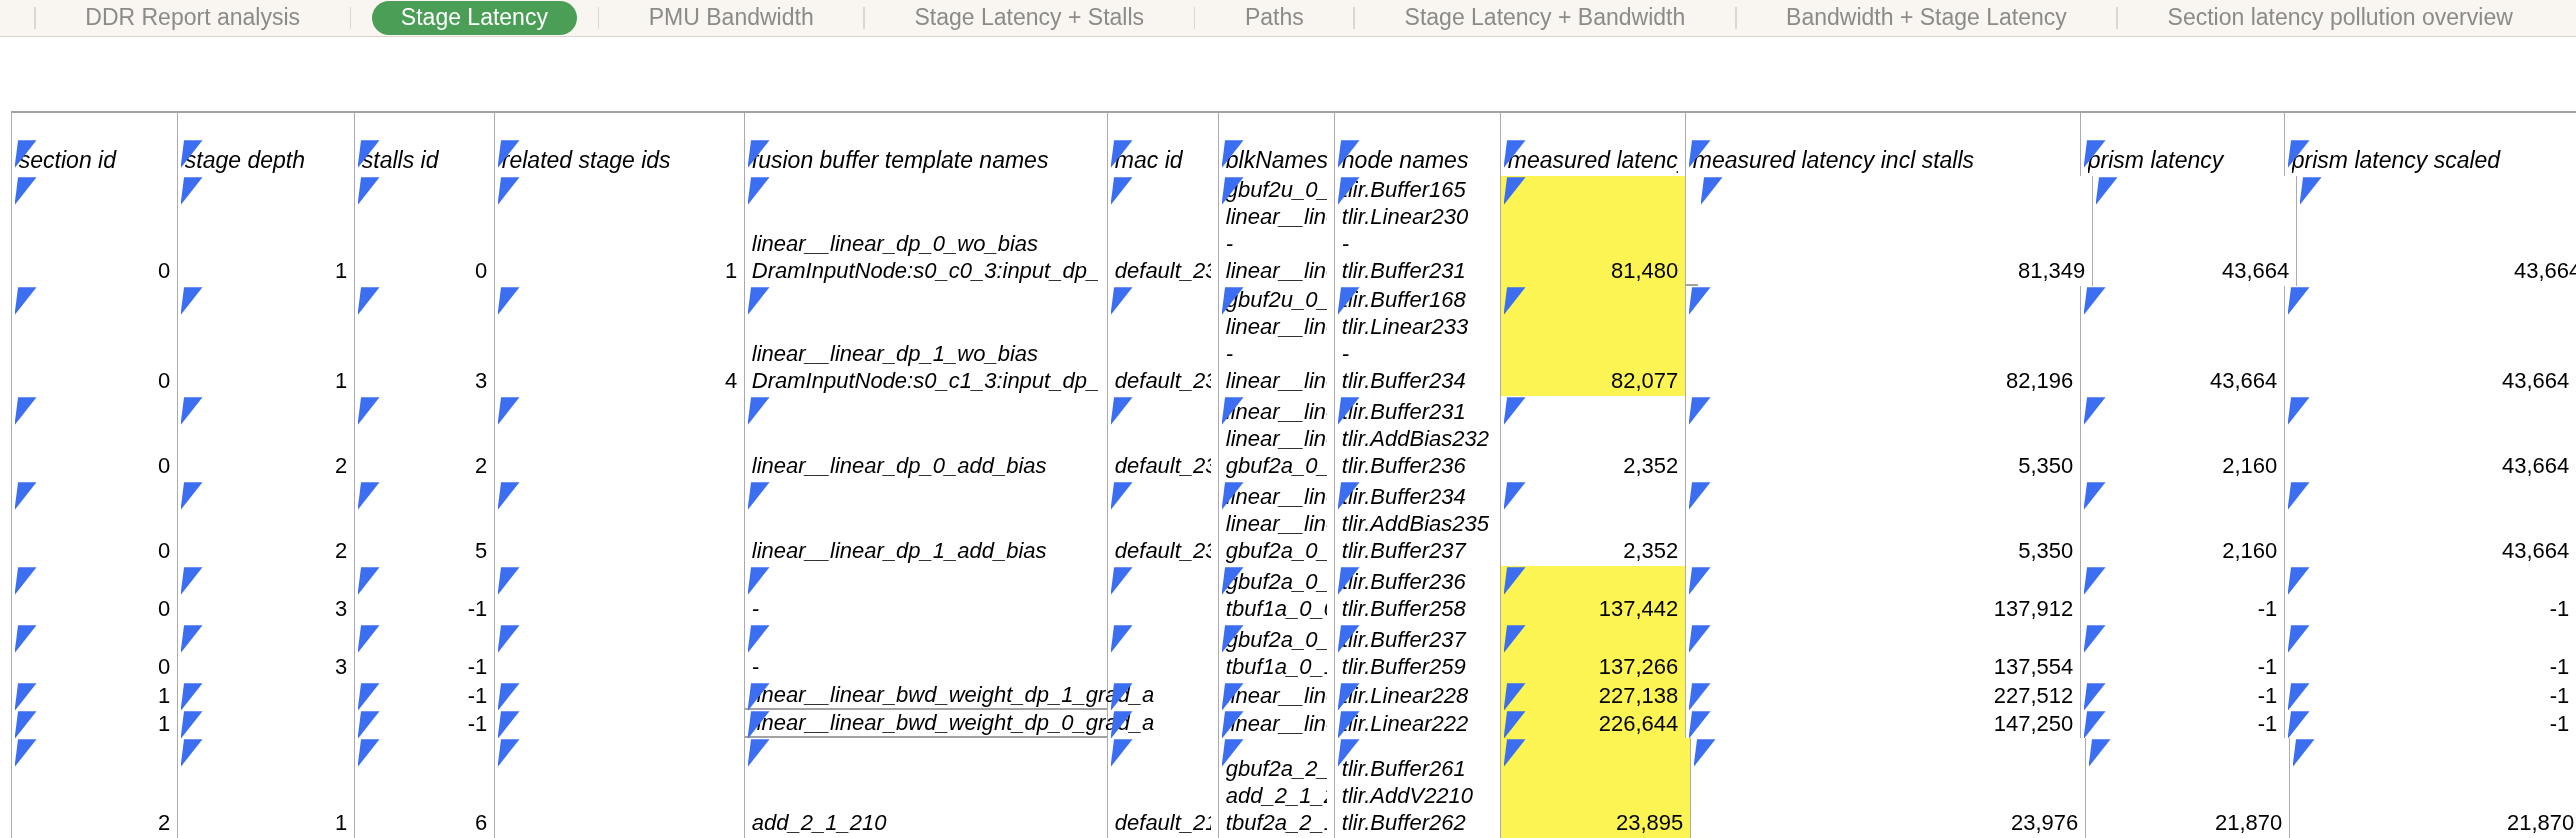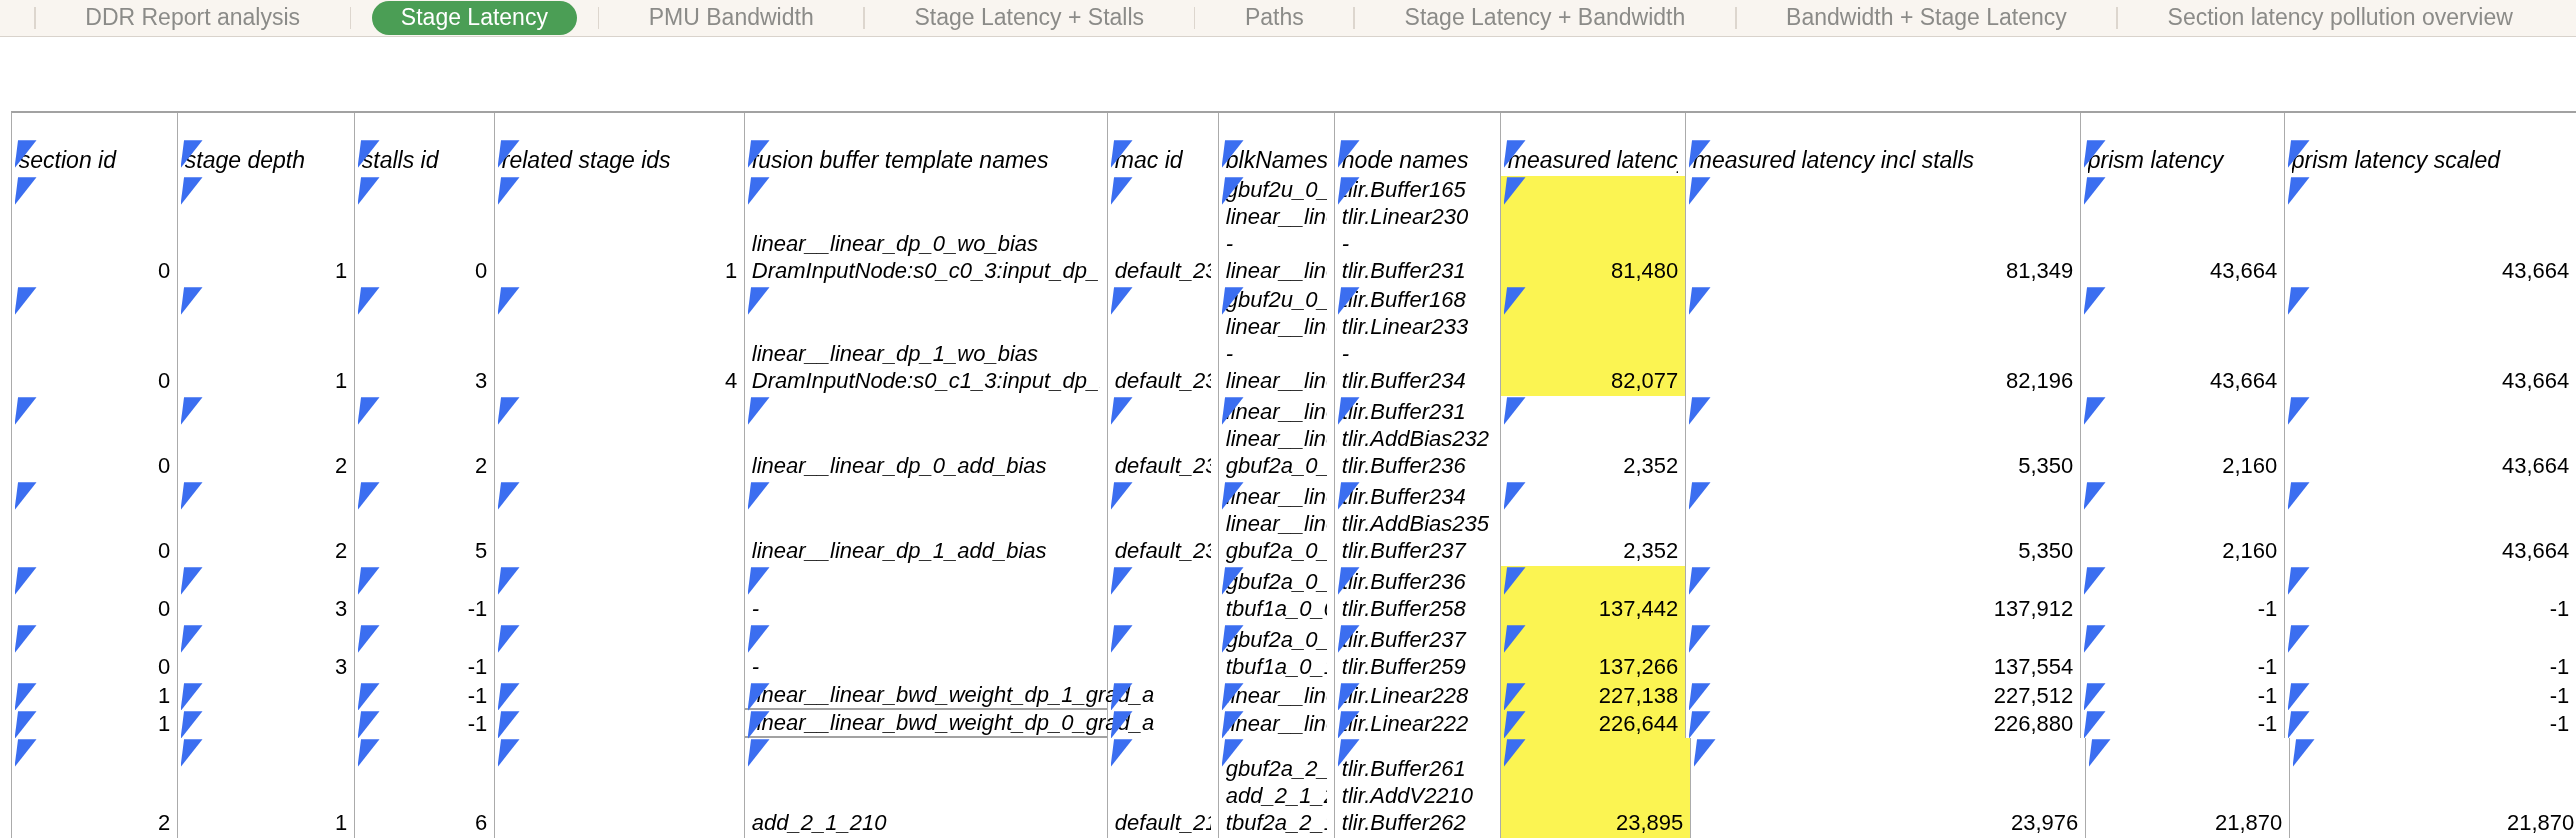--- a/index.html
+++ b/index.html
@@ -172,21 +172,21 @@
           <span class="tri"></span>
           <div class="ln">tlir.Buffer165</div>
           <div class="ln">tlir.Linear230</div>
           <div class="ln">-</div>
           <div class="ln">tlir.Buffer231</div>
         </div>
         <div class="cell al-r hl" style="width: 185px; height: 110px;">
           <span class="tri"></span>
           <div class="ln">81,480</div>
         </div>
-        <div class="cell al-r" style="width: 395px; height: 110px;">
+        <div class="cell al-r" style="width: 395px; height: 110px; margin-left: 12px;">
           <span class="tri"></span>
           <div class="ln">81,349</div>
         </div>
         <div class="cell al-r" style="width: 204px; height: 110px;">
           <span class="tri"></span>
           <div class="ln">43,664</div>
         </div>
         <div class="cell al-r" style="width: 292px; height: 110px;">
           <span class="tri"></span>
           <div class="ln">43,664</div>
@@ -531,21 +531,21 @@
         <div class="cell al-l" style="width: 166px; height: 28px;">
           <span class="tri"></span>
           <div class="ln">tlir.Linear222</div>
         </div>
         <div class="cell al-r hl" style="width: 185px; height: 28px;">
           <span class="tri"></span>
           <div class="ln">226,644</div>
         </div>
         <div class="cell al-r" style="width: 395px; height: 28px;">
           <span class="tri"></span>
-          <div class="ln">226,880</div>
+          <div class="ln">147,250</div>
         </div>
         <div class="cell al-r" style="width: 204px; height: 28px;">
           <span class="tri"></span>
           <div class="ln">-1</div>
         </div>
         <div class="cell al-r" style="width: 292px; height: 28px;">
           <span class="tri"></span>
           <div class="ln">-1</div>
         </div>
       </div>

